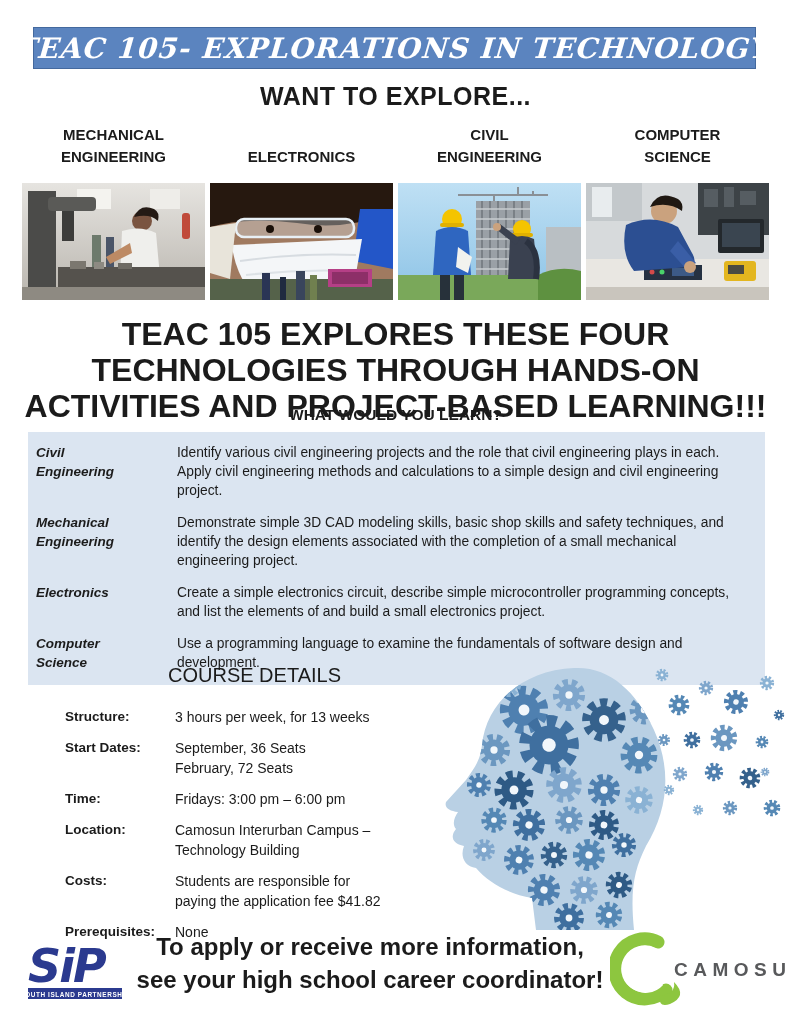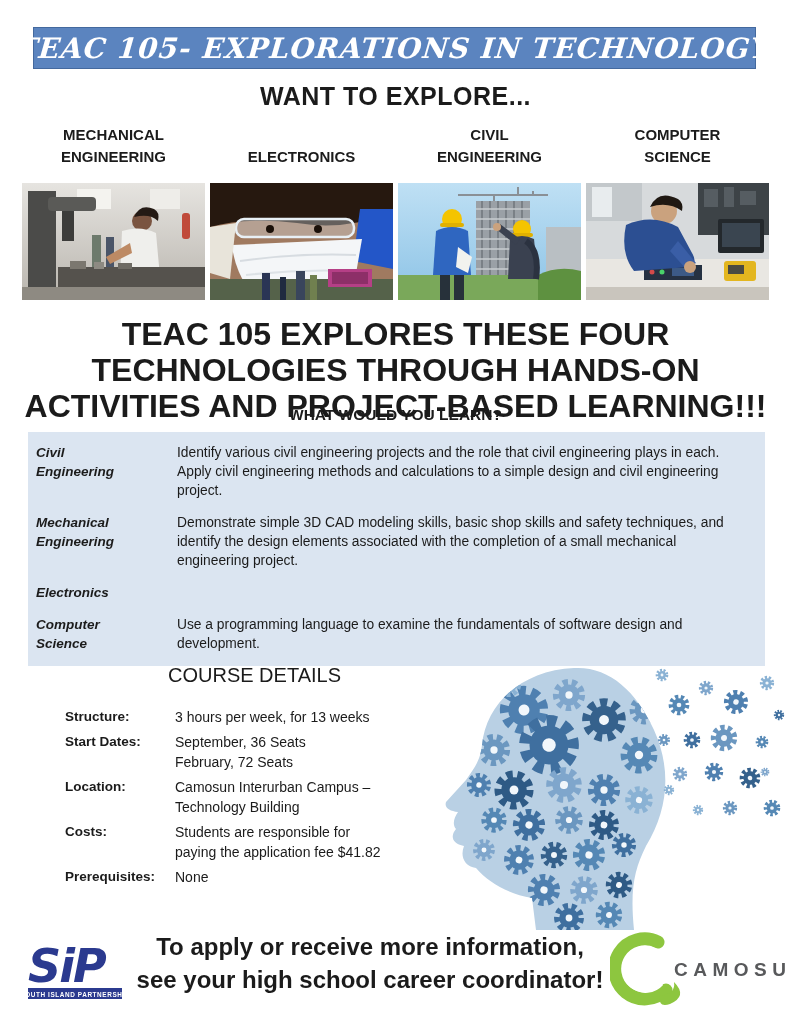--- a/index.html
+++ b/index.html
@@ -38,21 +38,21 @@
          box-sizing:border-box;padding:11px 16px 13px 8px;}
   .lrow{display:flex;margin-bottom:13px;}
   .lrow:last-child{margin-bottom:0;}
   .llabel{width:92px;flex:none;font-weight:700;font-style:italic;
           font-size:13.5px;line-height:19px;}
   .ltext{flex:1;font-size:13.8px;line-height:19px;padding-left:5px;margin-left:44px;}
 
   
   .course{position:absolute;left:65px;top:664px;width:380px;}
   .course-head{font-size:20px;font-weight:400;padding-left:103px;margin-bottom:20px;}
-  .crow{display:flex;margin-top:5px;}
+  .crow{display:flex;margin-top:11px;}
   .clabel{width:110px;flex:none;font-weight:700;font-size:13.5px;line-height:20px;}
   .cvalue{font-size:14px;line-height:20px;}
 
   .headimg{position:absolute;left:424px;top:650px;width:362px;height:280px;}
 
   
   .sip{position:absolute;left:24px;top:936px;width:102px;height:72px;}
   .cta{position:absolute;left:130px;top:930px;width:480px;text-align:center;
        font-size:24px;font-weight:800;line-height:33px;}
   .camosun{position:absolute;left:610px;top:928px;width:176px;height:88px;}
@@ -199,38 +199,43 @@
 Engineering</div>
       <div class="ltext">Identify various civil engineering projects and the role that civil engineering plays in each. Apply civil engineering methods and calculations to a simple design and civil engineering project.</div>
     </div>
     <div class="lrow">
       <div class="llabel preline">Mechanical
 Engineering</div>
       <div class="ltext">Demonstrate simple 3D CAD modeling skills, basic shop skills and safety techniques, and identify the design elements associated with the completion of a small mechanical engineering project.</div>
     </div>
     <div class="lrow">
       <div class="llabel preline">Electronics</div>
+      <div class="ltext">Create a simple electronics circuit, describe simple microcontroller programming concepts, and list the elements of and build a small electronics project.</div>
     </div>
     <div class="lrow">
       <div class="llabel preline">Computer
 Science</div>
       <div class="ltext">Use a programming language to examine the fundamentals of software design and development.</div>
     </div>
   </div>
 
   <div class="course">
     <div class="course-head">COURSE DETAILS</div>
     <div class="crow">
       <div class="clabel">Structure:</div>
       <div class="cvalue preline">3 hours per week, for 13 weeks</div>
     </div>
     <div class="crow">
       <div class="clabel">Start Dates:</div>
       <div class="cvalue preline">September, 36 Seats
 February, 72 Seats</div>
+    </div>
+    <div class="crow">
+      <div class="clabel">Time:</div>
+      <div class="cvalue preline">Fridays: 3:00 pm – 6:00 pm</div>
     </div>
     <div class="crow">
       <div class="clabel">Location:</div>
       <div class="cvalue preline">Camosun Interurban Campus –
 Technology Building</div>
     </div>
     <div class="crow">
       <div class="clabel">Costs:</div>
       <div class="cvalue preline">Students are responsible for
 paying the application fee $41.82</div>

